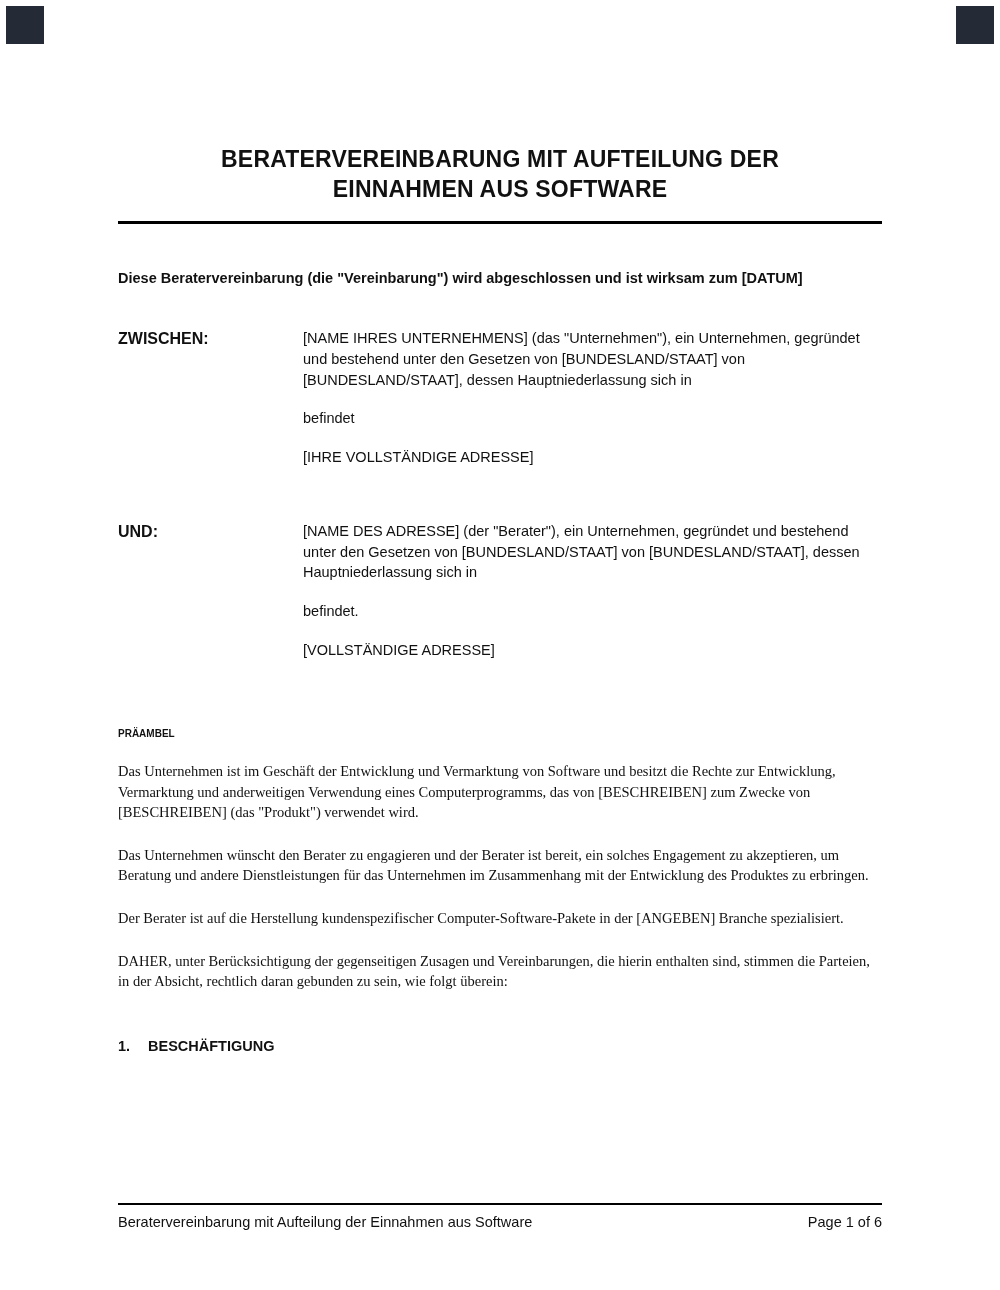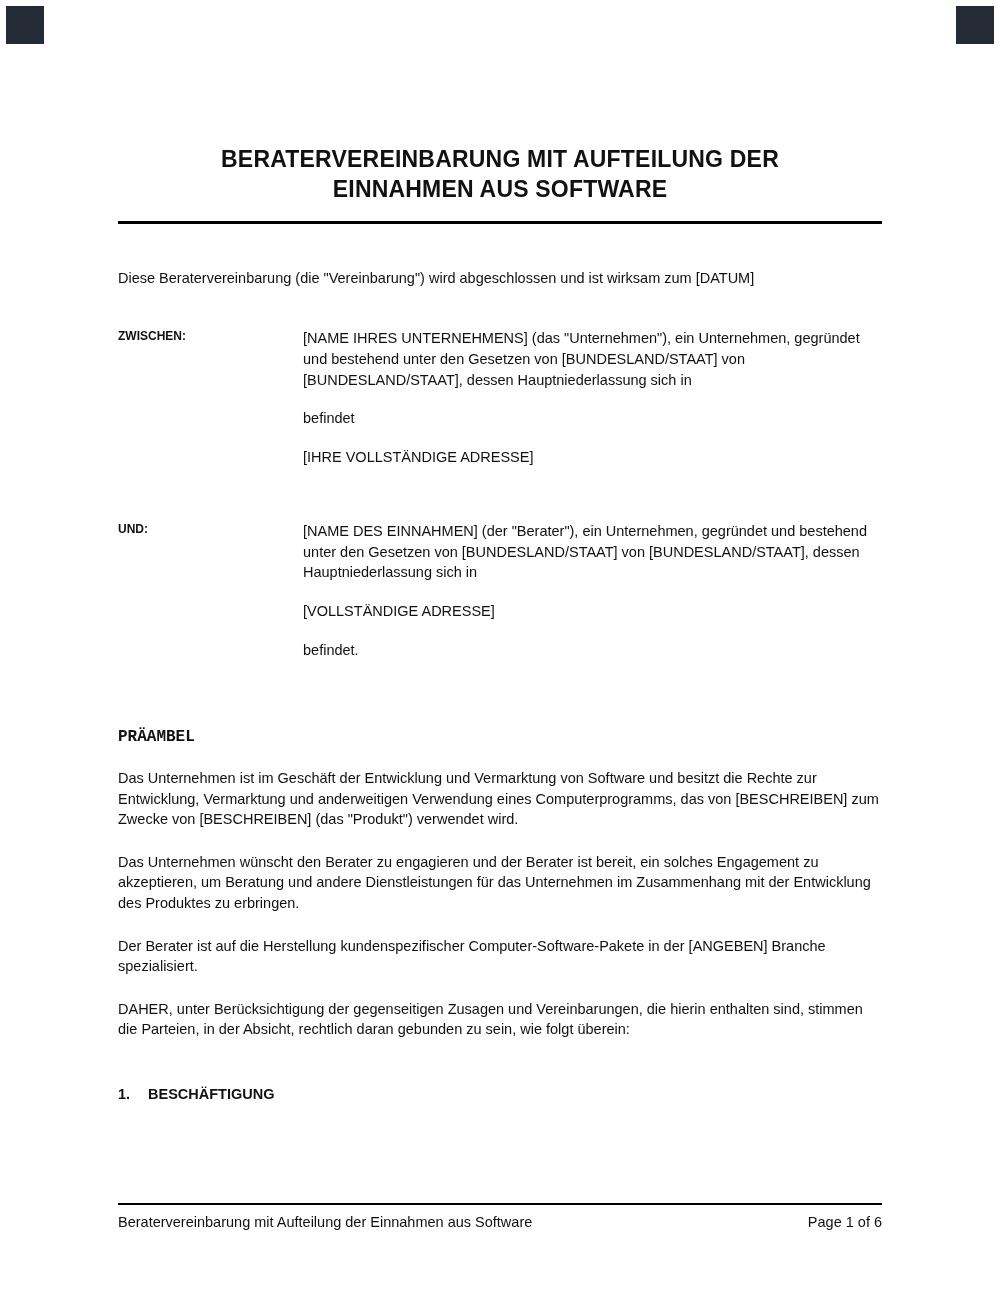--- a/index.html
+++ b/index.html
@@ -46,46 +46,45 @@
     height: 3px;
     background: #000000;
     border: none;
   }
 
   p, .body-text {
     font-size: 14.5px;
     line-height: 1.42;
   }
 
-  .intro { margin-top: 44px; }
+  .intro { margin-top: 44px; font-weight: bold; }
 
   .party-row {
     display: flex;
     align-items: flex-start;
   }
   .party-row.first { margin-top: 40px; }
   .party-row.second { margin-top: 54px; justify-content: center; }
   .party-label {
     width: 185px;
     flex: 0 0 185px;
     font-weight: bold;
-    font-size: 12px;
+    font-size: 16px;
     line-height: 1.42;
   }
   .party-body { flex: 1; }
   .party-body p + p { margin-top: 18px; }
   .b { font-weight: normal; }
 
   .preamble-heading {
     margin-top: 68px;
-    font-size: 16px;
+    font-size: 10px;
     font-weight: bold;
-    font-family: Liberation Mono, monospace;
   }
-  .preamble p { margin-top: 22px; }
+  .preamble p { margin-top: 22px; font-family: Liberation Serif, serif; }
 
   .section-heading {
     margin-top: 46px;
     font-size: 14.5px;
     font-weight: bold;
     display: flex;
   }
   .section-heading .num { width: 30px; flex: 0 0 30px; }
   .section-body { margin-top: 22px; }
 
@@ -126,23 +125,23 @@
       <div class="party-body">
         <p><span class="b">[NAME IHRES UNTERNEHMENS]</span><span> (das "Unternehmen"), ein Unternehmen, gegründet und bestehend unter den Gesetzen von [BUNDESLAND/STAAT] von [BUNDESLAND/STAAT], dessen Hauptniederlassung sich in</span></p>
         <p>befindet</p>
         <p>[IHRE VOLLSTÄNDIGE ADRESSE]</p>
       </div>
     </div>
 
     <div class="party-row second">
       <div class="party-label">UND:</div>
       <div class="party-body">
-        <p><span class="b">[NAME DES EINNAHMEN]</span><span> (der "Berater"), ein Unternehmen, gegründet und bestehend unter den Gesetzen von [BUNDESLAND/STAAT] von [BUNDESLAND/STAAT], dessen Hauptniederlassung sich in</span></p>
+        <p><span class="b">[NAME DES ADRESSE]</span><span> (der "Berater"), ein Unternehmen, gegründet und bestehend unter den Gesetzen von [BUNDESLAND/STAAT] von [BUNDESLAND/STAAT], dessen Hauptniederlassung sich in</span></p>
+        <p>befindet.</p>
         <p>[VOLLSTÄNDIGE ADRESSE]</p>
-        <p>befindet.</p>
       </div>
     </div>
 
     <div class="preamble">
       <div class="preamble-heading">PRÄAMBEL</div>
       <p>Das Unternehmen ist im Geschäft der Entwicklung und Vermarktung von Software und besitzt die Rechte zur Entwicklung, Vermarktung und anderweitigen Verwendung eines Computerprogramms, das von [BESCHREIBEN] zum Zwecke von [BESCHREIBEN] (das "Produkt") verwendet wird.</p>
       <p>Das Unternehmen wünscht den Berater zu engagieren und der Berater ist bereit, ein solches Engagement zu akzeptieren, um Beratung und andere Dienstleistungen für das Unternehmen im Zusammenhang mit der Entwicklung des Produktes zu erbringen.</p>
       <p>Der Berater ist auf die Herstellung kundenspezifischer Computer-Software-Pakete in der [ANGEBEN] Branche spezialisiert.</p>
       <p>DAHER, unter Berücksichtigung der gegenseitigen Zusagen und Vereinbarungen, die hierin enthalten sind, stimmen die Parteien, in der Absicht, rechtlich daran gebunden zu sein, wie folgt überein:</p>
     </div>

